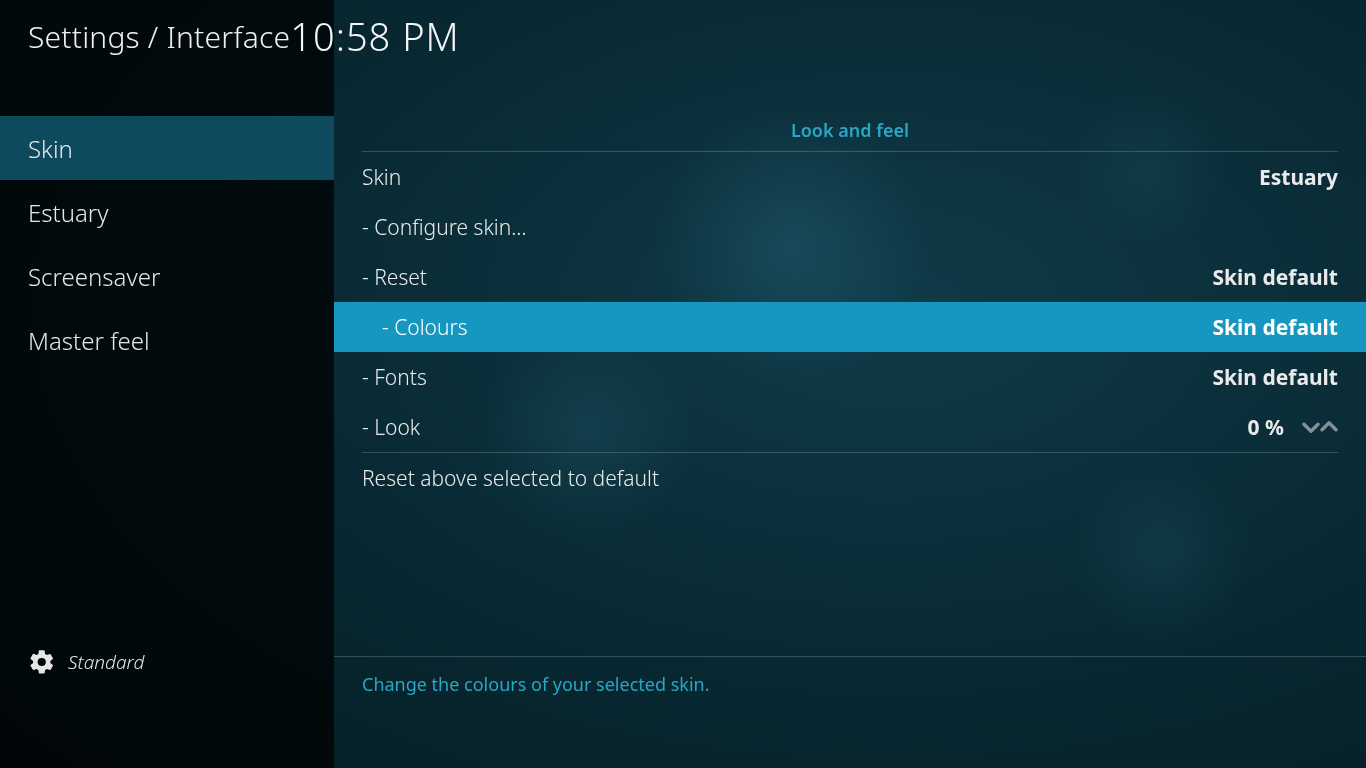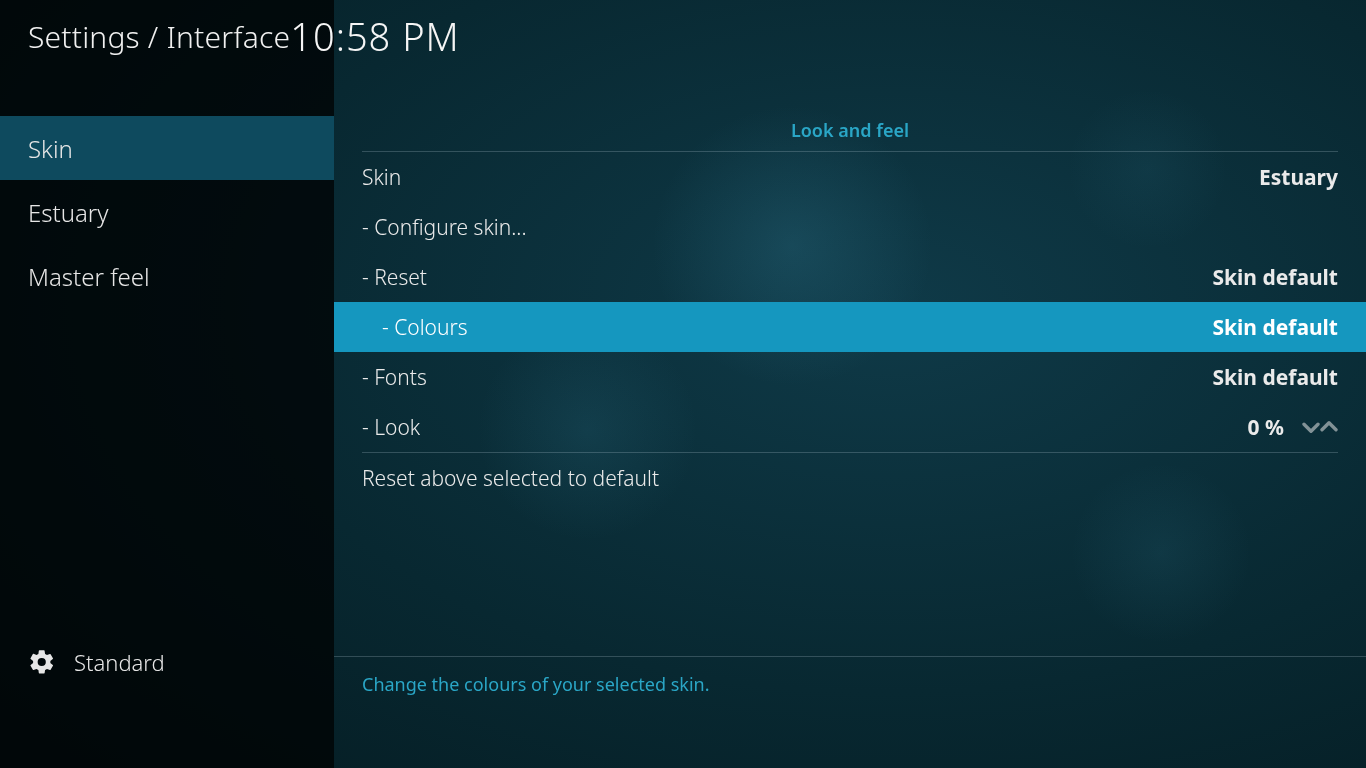--- a/index.html
+++ b/index.html
@@ -69,24 +69,25 @@
     background: #0e4a5e;
   }
   .sidebar-footer {
     position: absolute;
     left: 0; right: 0;
     bottom: 74px;
     height: 64px;
     display: flex;
     align-items: center;
     padding-left: 28px;
-    font-size: 22px;
+    font-size: 19px;
     font-weight: 300;
     color: #e6e6e6;
-    gap: 18px;
+    gap: 12px;
+    font-style: italic;
   }
   .gear-icon svg { display:block; }
 
   .content {
     position: absolute;
     left: 334px;
     top: 116px;
     right: 0;
     bottom: 0;
   }
@@ -155,20 +156,23 @@
 <body>
 
 <div class="app">
 
   <div class="sidebar">
     <div class="sidebar-item selected">
       <span>Skin</span>
     </div>
     <div class="sidebar-item">
       <span>Estuary</span>
+    </div>
+    <div class="sidebar-item">
+      <span>Screensaver</span>
     </div>
     <div class="sidebar-item">
       <span>Master feel</span>
     </div>
 
     <div class="sidebar-footer">
       <span class="gear-icon">
         <svg width="28" height="28" viewBox="0 0 24 24" fill="#e6e6e6">
           <path d="M19.14,12.94a7.14,7.14,0,0,0,.05-.94,7.14,7.14,0,0,0-.05-.94l2.11-1.65a.5.5,0,0,0,.12-.64l-2-3.46a.5.5,0,0,0-.61-.22l-2.49,1a7,7,0,0,0-1.63-.94l-.38-2.65A.5.5,0,0,0,13.77,2H9.77a.5.5,0,0,0-.49.42L8.9,5.07a7,7,0,0,0-1.63.94l-2.49-1a.5.5,0,0,0-.61.22l-2,3.46a.5.5,0,0,0,.12.64L4.4,11.06a7.14,7.14,0,0,0-.05.94,7.14,7.14,0,0,0,.05.94L2.29,14.59a.5.5,0,0,0-.12.64l2,3.46a.5.5,0,0,0,.61.22l2.49-1a7,7,0,0,0,1.63.94l.38,2.65a.5.5,0,0,0,.49.42h4a.5.5,0,0,0,.49-.42l.38-2.65a7,7,0,0,0,1.63-.94l2.49,1a.5.5,0,0,0,.61-.22l2-3.46a.5.5,0,0,0-.12-.64ZM11.77,15.5A3.5,3.5,0,1,1,15.27,12,3.5,3.5,0,0,1,11.77,15.5Z"></path>
         </svg>

